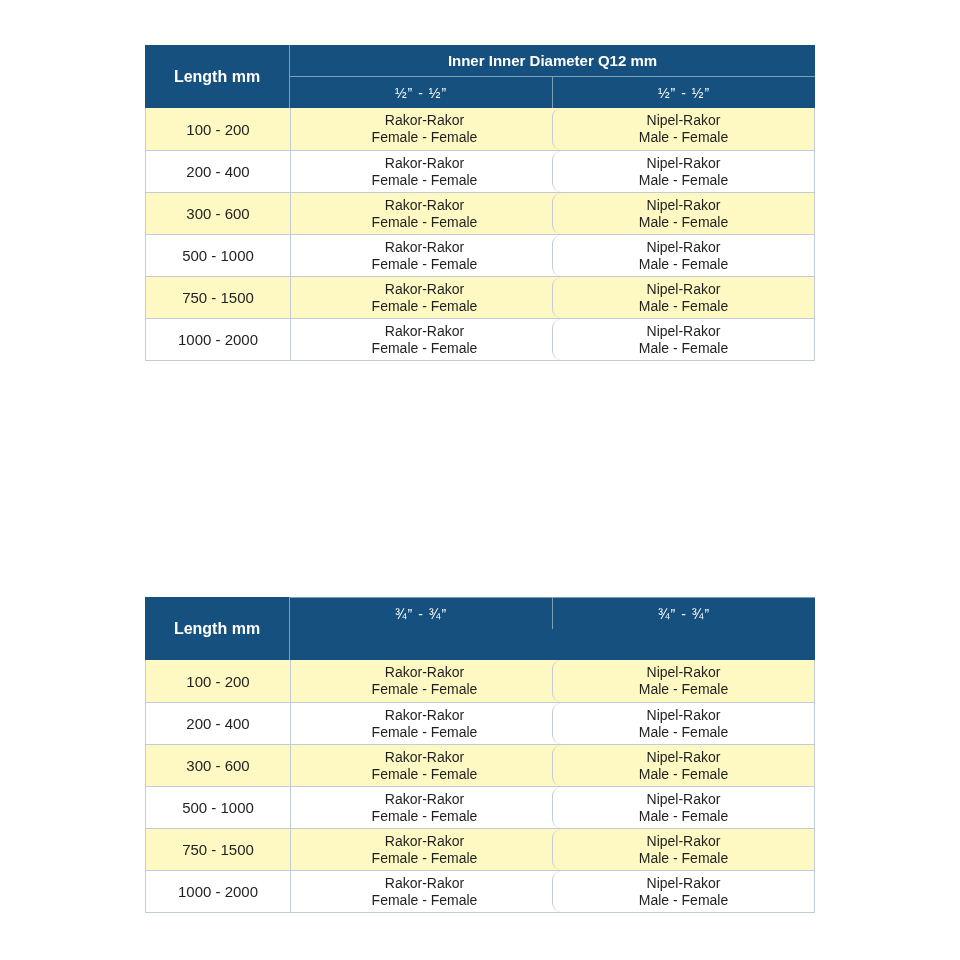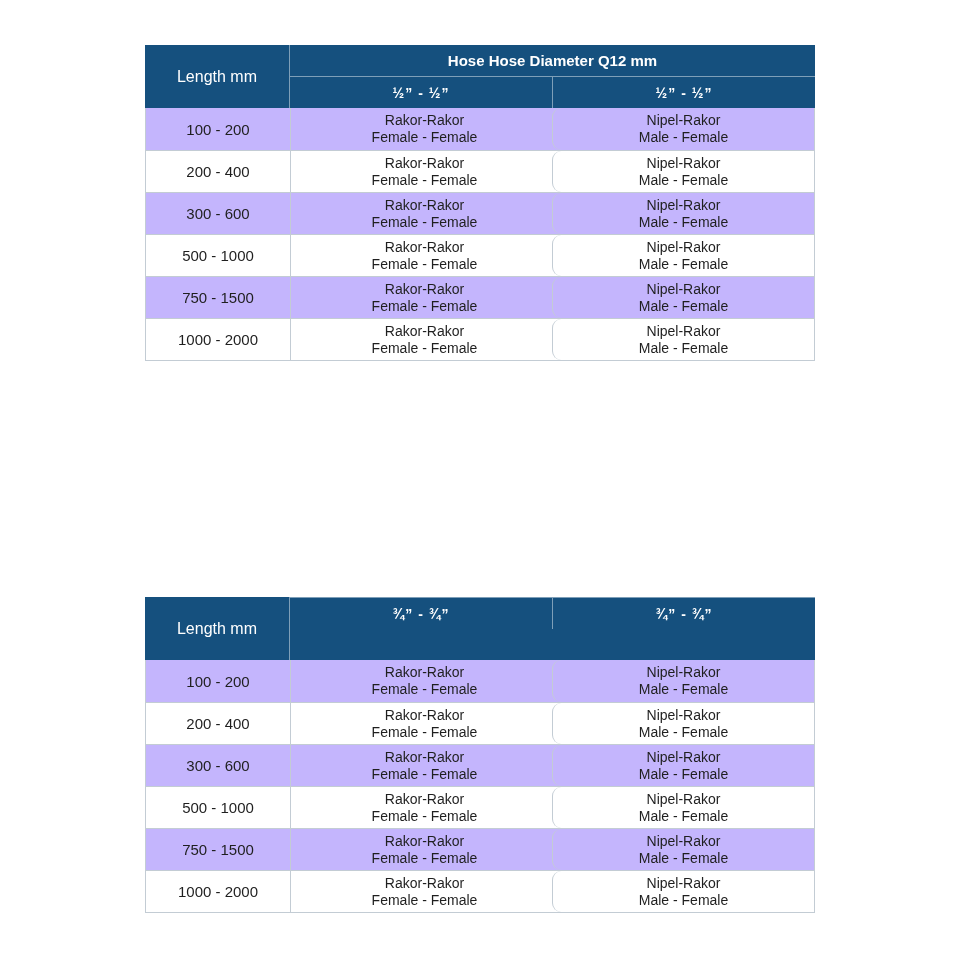--- a/index.html
+++ b/index.html
@@ -23,21 +23,21 @@
     display: flex;
     background: #15507e;
     color: #ffffff;
     height: 63px;
   }
   .length-head {
     width: 145px;
     display: flex;
     align-items: center;
     justify-content: center;
-    font-weight: normal;
+    font-weight: bold;
     font-size: 16px;
     border-right: 1px solid rgba(255,255,255,0.45);
   }
   .head-right { width: 525px; display: flex; flex-direction: column; }
   .head-title {
     height: 31px;
     display: flex;
     align-items: center;
     justify-content: center;
     font-weight: bold;
@@ -45,39 +45,39 @@
   }
   .subrow {
     height: 32px;
     display: flex;
     border-top: 1px solid rgba(255,255,255,0.45);
   }
   .subcell {
     display: flex;
     align-items: center;
     justify-content: center;
-    font-weight: bold;
+    font-weight: normal;
     font-size: 14px;
     letter-spacing: 1px;
     text-align: center;
   }
   .subcell.s1 { width: 262px; }
   .subcell.s2 { width: 263px; border-left: 1px solid rgba(255,255,255,0.45); }
 
   
   .tbody {
     border: 1px solid #c3ccd4;
     border-top: none;
   }
   .trow {
     display: flex;
     height: 42px;
     background: #ffffff;
   }
-  .trow.alt { background: #c4b5fd; }
+  .trow.alt { background: #fef9c3; }
   .trow + .trow { border-top: 1px solid #c3ccd4; justify-content: flex-end; }
   .cell {
     display: flex;
     flex-direction: column;
     align-items: center;
     justify-content: center;
     font-size: 14px;
     line-height: 17px;
     text-align: center;
   }
@@ -88,21 +88,21 @@
   .cell.ca { width: 262px; border-left: 1px solid #c3ccd4; padding-left: 6px; }
   .cell.cb { width: 262px; border-left: 1px solid #c3ccd4; border-radius: 9px; }
 </style>
 </head>
 <body>
 
 <div class="htable t1">
   <div class="thead">
     <div class="length-head">Length mm</div>
     <div class="head-right">
-      <div class="head-title">Hose Hose Diameter Q12 mm</div>
+      <div class="head-title">Inner Inner Diameter Q12 mm</div>
       <div class="subrow">
         <div class="subcell s1">½”  -  ½”</div>
         <div class="subcell s2">½”  -  ½”</div>
       </div>
     </div>
   </div>
   <div class="tbody">
     <div class="trow alt">
       <div class="cell len">100 - 200</div>
       <div class="cell ca">

